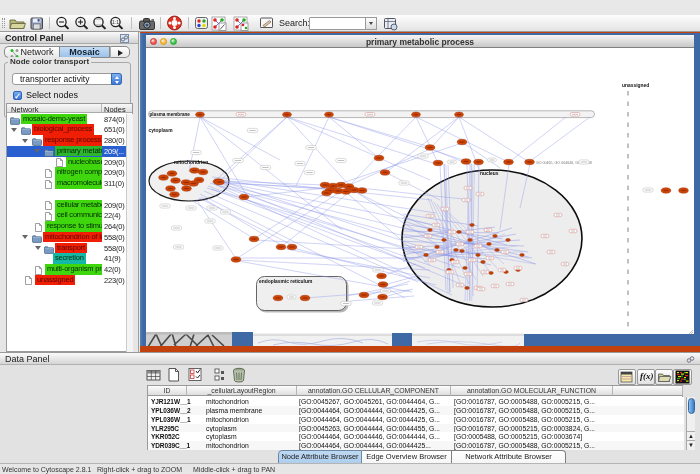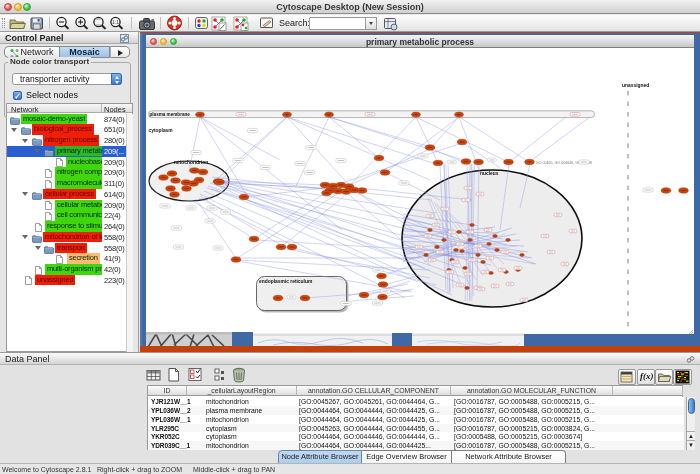--- a/index.html
+++ b/index.html
@@ -46,26 +46,20 @@
 .dtr{position:absolute;height:8.85px;font-size:6.8px;color:#111;white-space:nowrap}
 .dc{position:absolute;top:0;overflow:hidden;line-height:9px}
 #dsb{left:538px;top:11px;width:9px;height:53px;background:#f0f0f0;border-left:1px solid #aaa}
 
 #tabbar{left:0;top:449px;width:700px;height:14px}
 .btab{top:1px;height:28px;border:1px solid #7e7e7e;background:linear-gradient(#fff,#ececec);font-size:7.5px;color:#222;text-align:center;line-height:11px}
 #statusbar{left:0;top:463px;width:700px;height:11px;background:#e6e6e6;border-top:1px solid #b5b5b5;font-size:7px;color:#333}
 .st{position:absolute;top:2px}
 </style></head><body>
 <div id="app">
-<div id="titlebar" class="abs">
-      <div class="abs tl" style="left:4px;background:radial-gradient(circle at 35% 30%,#fff8 0,#f2574d 55%,#f2574d);border:0.5px solid #c33"></div>
-      <div class="abs tl" style="left:13.5px;background:radial-gradient(circle at 35% 30%,#fff8 0,#fdbb40 55%,#fdbb40);border:0.5px solid #d90"></div>
-      <div class="abs tl" style="left:23px;background:radial-gradient(circle at 35% 30%,#fff8 0,#35c649 55%,#35c649);border:0.5px solid #2a2"></div>
-      <div class="abs" id="title-text">Cytoscape Desktop (New Session)</div>
-    </div>
     <div id="toolbar" class="abs">
       <div class="abs" style="left:2px;top:3px;width:3px;height:10px;border-left:1px dotted #999;border-right:1px dotted #999"></div>
       <svg class="abs" style="left:8px;top:1px" width="19" height="15" viewBox="0 0 19 15">
         <path d="M2 4 L7 4 L8.5 6 L16 6 L16 12.5 L2 12.5 Z" fill="#b8b87a" stroke="#6b6b40" stroke-width="0.9"></path>
         <path d="M3.5 7.5 L17.5 7.5 L15.5 12.5 L2 12.5 Z" fill="#d6d69e" stroke="#6b6b40" stroke-width="0.9"></path>
       </svg>
       <svg class="abs" style="left:29px;top:1px" width="16" height="15" viewBox="0 0 16 15">
         <rect x="2" y="2" width="11.5" height="11" rx="1" fill="#8e9bb4" stroke="#444"></rect>
         <rect x="4" y="2.5" width="7.5" height="4" fill="#eef"></rect>
         <rect x="4.5" y="8" width="6.5" height="5" fill="#ddd" stroke="#555" stroke-width="0.5"></rect>
@@ -210,21 +204,21 @@
           <div class="tnodes" style=";">651(0)</div>
         </div>
         <div class="abs trow" style="top:31.0px;">
           <div class="arr" style="left:15px"></div>
           <span style="position:absolute;left:25px;top:0">
             <svg width="10" height="11" viewBox="0 0 10 11" style="position:absolute;top:1px">
               <path d="M0.5 3.5 Q0.5 2.8 1.2 2.8 L3.6 2.8 L4.4 3.8 L8.8 3.8 Q9.5 3.8 9.5 4.5 L9.5 8.7 Q9.5 9.4 8.8 9.4 L1.2 9.4 Q0.5 9.4 0.5 8.7 Z" fill="#7b9cc2" stroke="#3e5d82" stroke-width="0.7"></path>
               <path d="M0.9 5 L9.1 5 L9.1 4.4 L0.9 4.4 Z" fill="#a9c2dd"></path>
             </svg>
           </span>
-          <div class="chip" style="left:36px;max-width:59px;background:#f01e05;color:#5d0800">nitrogen process</div>
+          <div class="chip" style="left:36px;max-width:59px;background:#f01e05;color:#5d0800">response process</div>
           <div class="tnodes" style=";">280(0)</div>
         </div>
         <div class="abs trow" style="top:41.75px;background:#2a5fd0;">
           <div class="arr" style="left:27px"></div>
           <span style="position:absolute;left:37px;top:0">
             <svg width="10" height="11" viewBox="0 0 10 11" style="position:absolute;top:1px">
               <path d="M0.5 3.5 Q0.5 2.8 1.2 2.8 L3.6 2.8 L4.4 3.8 L8.8 3.8 Q9.5 3.8 9.5 4.5 L9.5 8.7 Q9.5 9.4 8.8 9.4 L1.2 9.4 Q0.5 9.4 0.5 8.7 Z" fill="#7b9cc2" stroke="#3e5d82" stroke-width="0.7"></path>
               <path d="M0.9 5 L9.1 5 L9.1 4.4 L0.9 4.4 Z" fill="#a9c2dd"></path>
             </svg>
           </span>
@@ -254,31 +248,20 @@
         <div class="abs trow" style="top:74.0px;">
           <span style="position:absolute;left:37px;top:0">
             <svg width="9" height="11" viewBox="0 0 9 11" style="position:absolute;top:0.5px">
               <path d="M1.5 1.5 L5.5 1.5 L7.5 3.5 L7.5 9.5 L1.5 9.5 Z" fill="#fff" stroke="#888" stroke-width="0.8"></path>
               <path d="M5.5 1.5 L5.5 3.5 L7.5 3.5" fill="none" stroke="#888" stroke-width="0.8"></path>
             </svg>
           </span>
           <div class="chip" style="left:48px;max-width:47px;background:#3fd60e;color:#052c00">macromolecule</div>
           <div class="tnodes" style=";">311(0)</div>
         </div>
-        <div class="abs trow" style="top:84.75px;">
-          <div class="arr" style="left:15px"></div>
-          <span style="position:absolute;left:25px;top:0">
-            <svg width="10" height="11" viewBox="0 0 10 11" style="position:absolute;top:1px">
-              <path d="M0.5 3.5 Q0.5 2.8 1.2 2.8 L3.6 2.8 L4.4 3.8 L8.8 3.8 Q9.5 3.8 9.5 4.5 L9.5 8.7 Q9.5 9.4 8.8 9.4 L1.2 9.4 Q0.5 9.4 0.5 8.7 Z" fill="#7b9cc2" stroke="#3e5d82" stroke-width="0.7"></path>
-              <path d="M0.9 5 L9.1 5 L9.1 4.4 L0.9 4.4 Z" fill="#a9c2dd"></path>
-            </svg>
-          </span>
-          <div class="chip" style="left:36px;max-width:59px;background:#f01e05;color:#5d0800">cellular process</div>
-          <div class="tnodes" style=";">614(0)</div>
-        </div>
         <div class="abs trow" style="top:95.5px;">
           <span style="position:absolute;left:37px;top:0">
             <svg width="9" height="11" viewBox="0 0 9 11" style="position:absolute;top:0.5px">
               <path d="M1.5 1.5 L5.5 1.5 L7.5 3.5 L7.5 9.5 L1.5 9.5 Z" fill="#fff" stroke="#888" stroke-width="0.8"></path>
               <path d="M5.5 1.5 L5.5 3.5 L7.5 3.5" fill="none" stroke="#888" stroke-width="0.8"></path>
             </svg>
           </span>
           <div class="chip" style="left:48px;max-width:47px;background:#3fd60e;color:#052c00">cellular metabo</div>
           <div class="tnodes" style=";">209(0)</div>
         </div>
@@ -324,21 +307,21 @@
           <div class="chip" style="left:48px;max-width:47px;background:#f01e05;color:#5d0800">transport</div>
           <div class="tnodes" style=";">558(0)</div>
         </div>
         <div class="abs trow" style="top:149.25px;">
           <span style="position:absolute;left:48px;top:0">
             <svg width="9" height="11" viewBox="0 0 9 11" style="position:absolute;top:0.5px">
               <path d="M1.5 1.5 L5.5 1.5 L7.5 3.5 L7.5 9.5 L1.5 9.5 Z" fill="#fff" stroke="#888" stroke-width="0.8"></path>
               <path d="M5.5 1.5 L5.5 3.5 L7.5 3.5" fill="none" stroke="#888" stroke-width="0.8"></path>
             </svg>
           </span>
-          <div class="chip" style="left:60px;max-width:36px;background:#fdba74;color:#052c00">secretion</div>
+          <div class="chip" style="left:46px;max-width:36px;background:#14b8a6;color:#052c00">secretion</div>
           <div class="tnodes" style=";">41(9)</div>
         </div>
         <div class="abs trow" style="top:160.0px;">
           <span style="position:absolute;left:27px;top:0">
             <svg width="9" height="11" viewBox="0 0 9 11" style="position:absolute;top:0.5px">
               <path d="M1.5 1.5 L5.5 1.5 L7.5 3.5 L7.5 9.5 L1.5 9.5 Z" fill="#fff" stroke="#888" stroke-width="0.8"></path>
               <path d="M5.5 1.5 L5.5 3.5 L7.5 3.5" fill="none" stroke="#888" stroke-width="0.8"></path>
             </svg>
           </span>
           <div class="chip" style="left:38px;max-width:57px;background:#3fd60e;color:#052c00">multi-organism pro</div>

